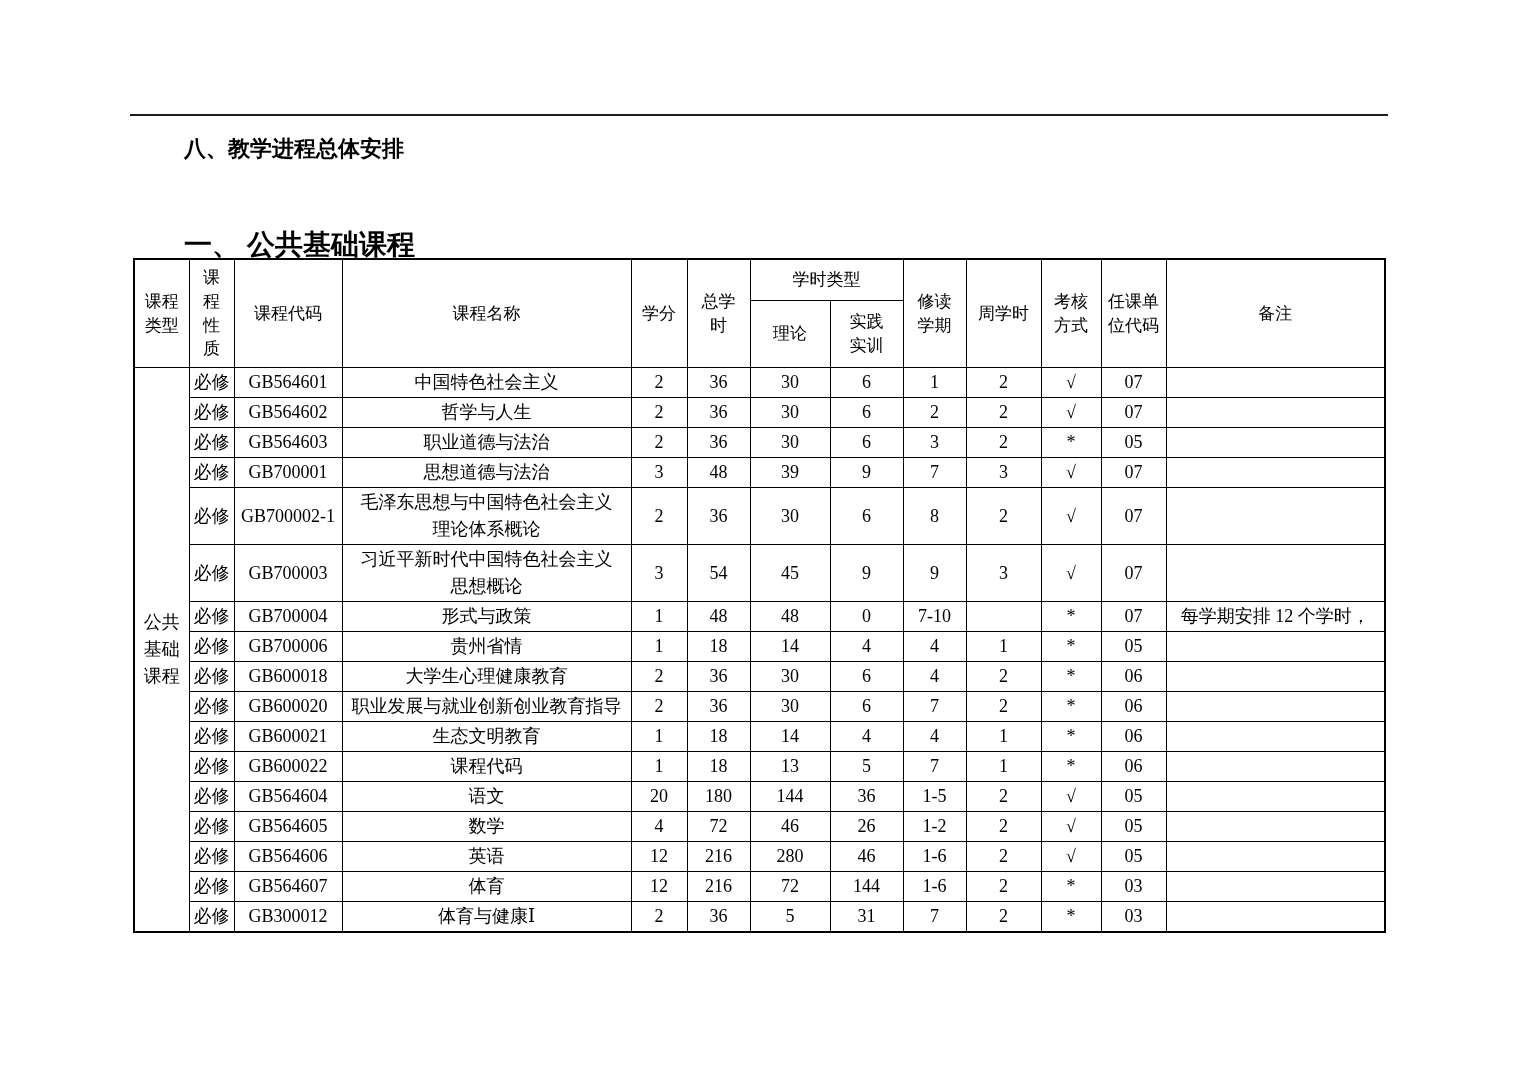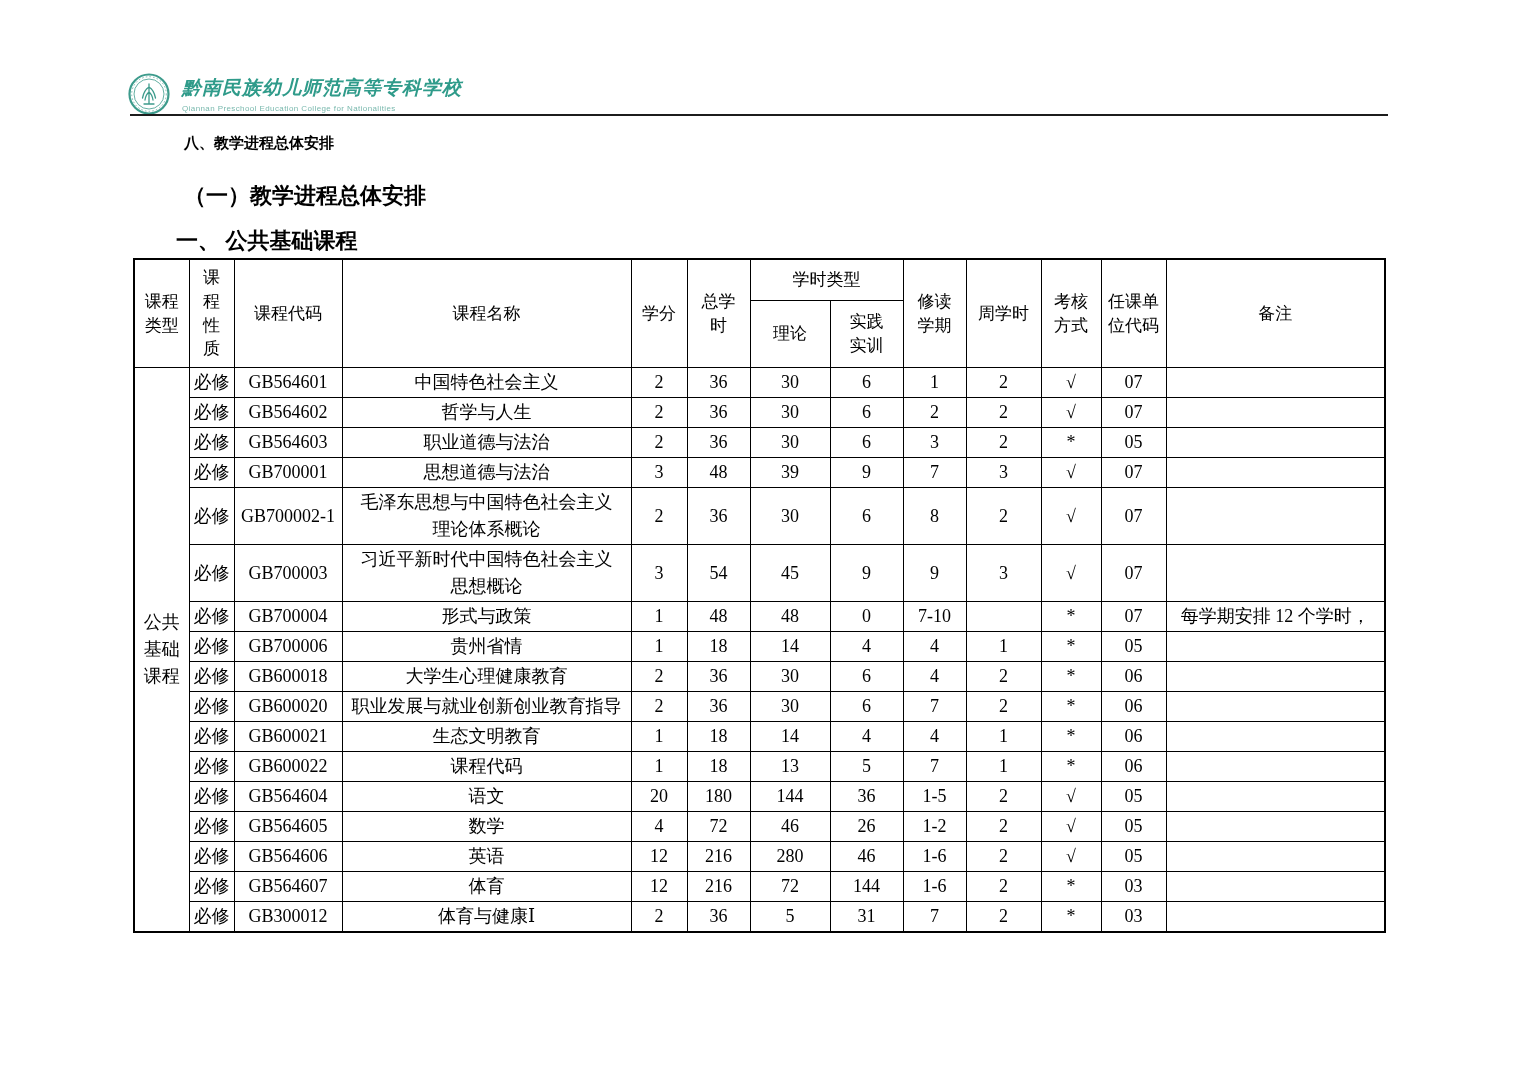--- a/index.html
+++ b/index.html
@@ -25,29 +25,29 @@
   .school-en {
     font-size:8px; color:#7ab9ae; letter-spacing:0.4px; margin-top:3px;
     font-family:"Liberation Sans","DejaVu Sans",sans-serif;
   }
   .header-rule { position:absolute; left:130px; top:114px; width:1258px; height:2px; background:#1c1c1c; }
 
   
   .h-section {
     position:absolute; left:184px; top:134px;
     font-family:Liberation Serif, serif;
-    font-size:15px; font-weight:bold;
+    font-size:22px; font-weight:bold;
   }
   .h-subsection {
     position:absolute; left:184px; top:181px;
     font-size:22px; font-weight:bold;
   }
   .h-listitem {
-    position:absolute; left:176px; top:226px;
-    font-size:22px; font-weight:bold;
+    position:absolute; left:184px; top:226px;
+    font-size:28px; font-weight:bold;
   }
 
   
   .tbl-wrap { position:absolute; left:133px; top:258px; }
   table.course {
     border-collapse:collapse; table-layout:fixed;
     width:1253px; border:2px solid #000;
   }
   table.course th, table.course td {
     border:1px solid #000;
@@ -70,38 +70,23 @@
     padding:0 17px;
     font-size:18px;
     margin-top:12px;
   }
 </style>
 </head>
 <body>
 
 <div class="page">
 
-  <div class="letterhead">
-    <div class="logo-row">
-      <svg class="seal" viewBox="0 0 42 42">
-        <circle cx="21" cy="21" r="19.5" fill="none" stroke="#3d9b8c" stroke-width="2.2"></circle>
-        <circle cx="21" cy="21" r="15" fill="none" stroke="#3d9b8c" stroke-width="0.8"></circle>
-        <circle cx="21" cy="21" r="17.3" fill="none" stroke="#7ab9ae" stroke-width="1" stroke-dasharray="1.5 2.2"></circle>
-        <path d="M21 11 L21 31 M21 14 C17.5 16 15.5 20 14.5 25 M21 14 C24.5 16 26.5 20 27.5 25 M21 19 C18.5 21 17.5 23.5 17 27 M21 19 C23.5 21 24.5 23.5 25 27 M16 31 L26 31" fill="none" stroke="#3d9b8c" stroke-width="1.3" stroke-linecap="round"></path>
-      </svg>
-      <div class="school-names">
-        <div class="school-cn">黔南民族幼儿师范高等专科学校</div>
-        <div class="school-en">Qiannan Preschool Education College for Nationalities</div>
-      </div>
-    </div>
-  </div>
   <div class="header-rule"></div>
 
   <div class="h-section">八、教学进程总体安排</div>
-  <div class="h-subsection">（一）教学进程总体安排</div>
   <div class="h-listitem">一、 公共基础课程</div>
 
   <div class="tbl-wrap">
     <table class="course">
       <colgroup>
         <col style="width:55px">
           <col style="width:45px">
           <col style="width:108px">
         <col style="width:289px">
           <col style="width:56px">

